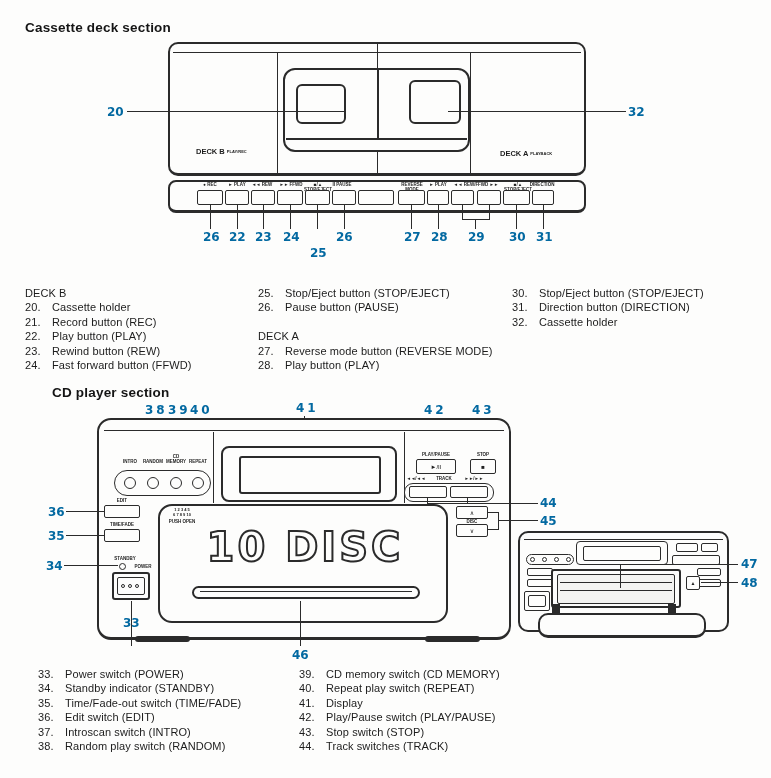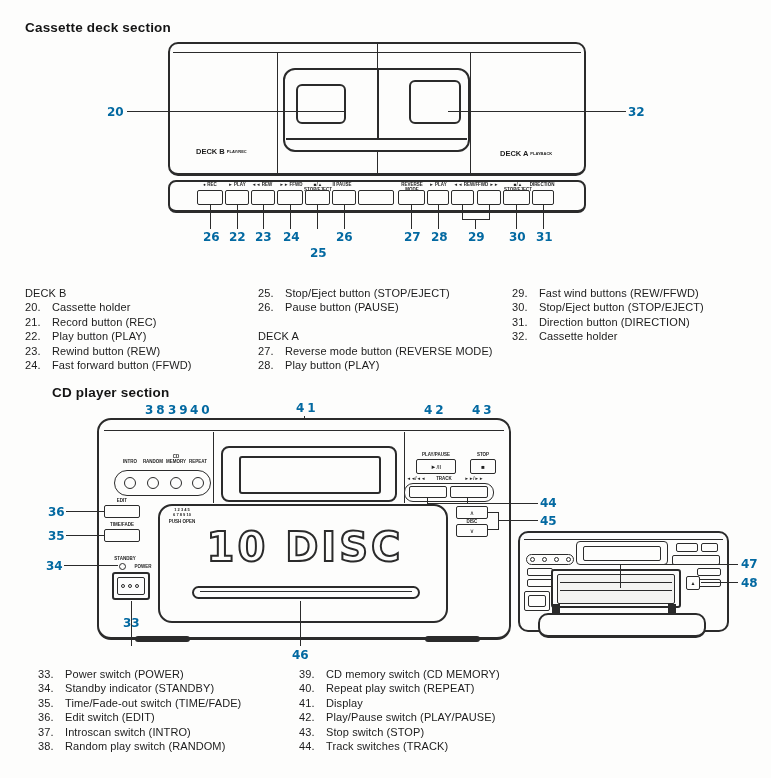--- a/index.html
+++ b/index.html
@@ -159,24 +159,20 @@
         <span class="num">27.</span>
         <span>Reverse mode button (REVERSE MODE)</span>
       </div>
     <div class="row">
         <span class="num">28.</span>
         <span>Play button (PLAY)</span>
       </div>
   </div>
   <div class="legend" style="left:512px;top:286px;width:250px;">
     <div class="row">
-        <span class="num">29.</span>
-        <span>Fast wind buttons (REW/FFWD)</span>
-      </div>
-    <div class="row">
         <span class="num">30.</span>
         <span>Stop/Eject button (STOP/EJECT)</span>
       </div>
     <div class="row">
         <span class="num">31.</span>
         <span>Direction button (DIRECTION)</span>
       </div>
     <div class="row">
         <span class="num">32.</span>
         <span>Cassette holder</span>

